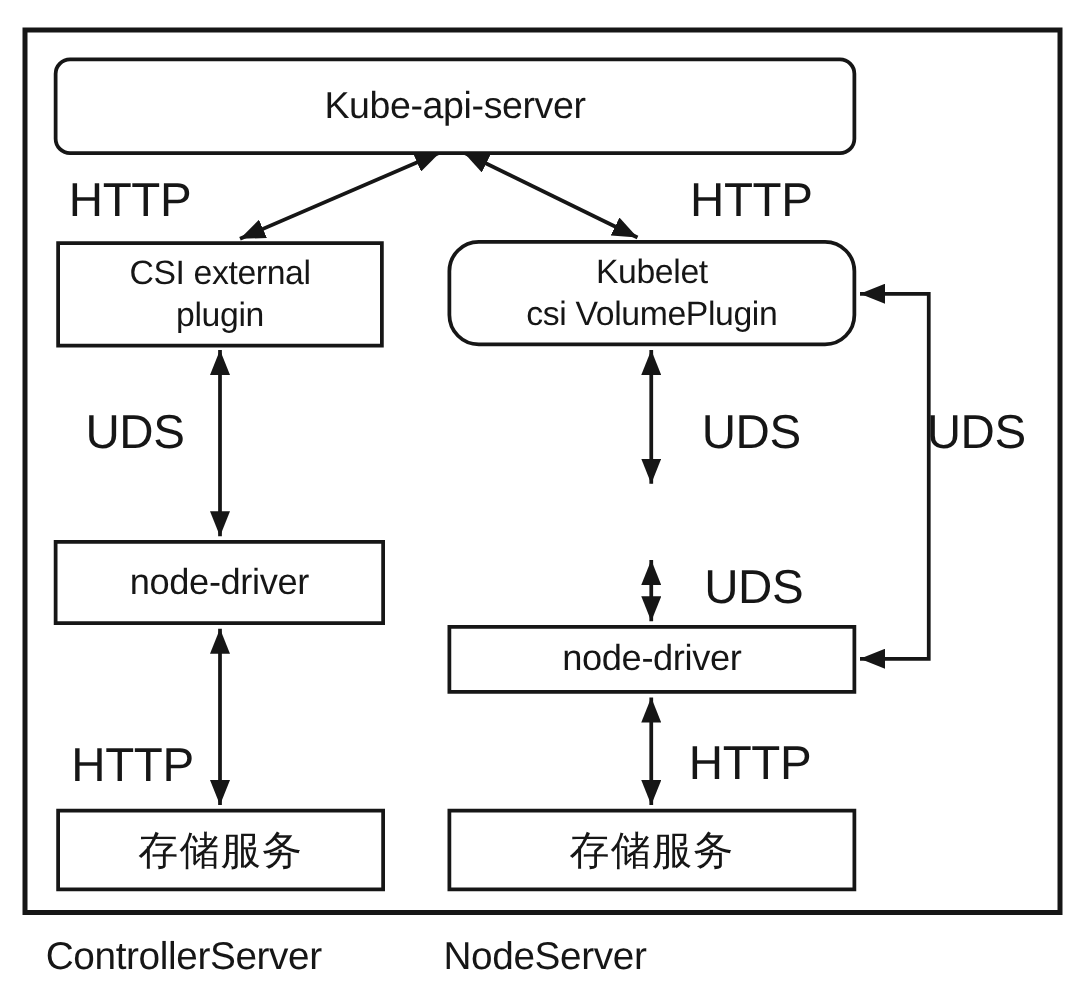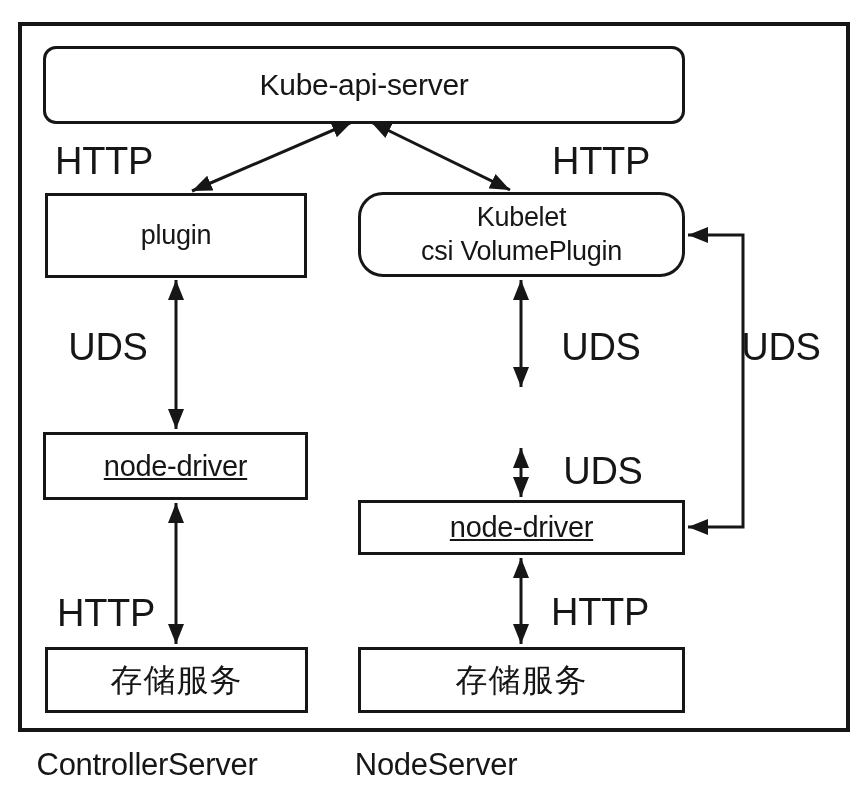--- a/index.html
+++ b/index.html
@@ -36,21 +36,21 @@
     flex-direction:column;
     align-items:center;
     justify-content:center;
     text-align:center;
     line-height:1.25;
     letter-spacing:-0.3px;
   }
   .box .l{white-space:nowrap;}
   .fs-api{font-size:30px;}
   .fs-two{font-size:27px;}
-  .fs-one{font-size:29px;text-decoration:underline;}
+  .fs-one{font-size:29px;}
   .fs-cn{font-size:32px;letter-spacing:1px;}
   .edge-label{
     position:absolute;
     transform:translate(-50%,-50%);
     font-size:38px;
     white-space:nowrap;
     letter-spacing:-0.3px;
   }
   .footer-label{
     position:absolute;
@@ -91,20 +91,21 @@
 
       <path d="M 688 235 L 743 235 L 743 527 L 688 527" marker-start="url(#arrow)" marker-end="url(#arrow)"></path>
     </g>
   </svg>
 
   <div class="box fs-api" style="left:43px;top:46px;width:642px;height:78px;border-radius:13px;">
     <span class="l">Kube-api-server</span>
   </div>
 
   <div class="box fs-two" style="left:45px;top:193px;width:262px;height:85px;">
+    <span class="l">CSI external</span>
     <span class="l">plugin</span>
   </div>
 
   <div class="box fs-two" style="left:358px;top:192px;width:327px;height:85px;border-radius:25px;">
     <span class="l">Kubelet</span>
     <span class="l">csi VolumePlugin</span>
   </div>
 
 
   <div class="box fs-one" style="left:43px;top:432px;width:265px;height:68px;">

